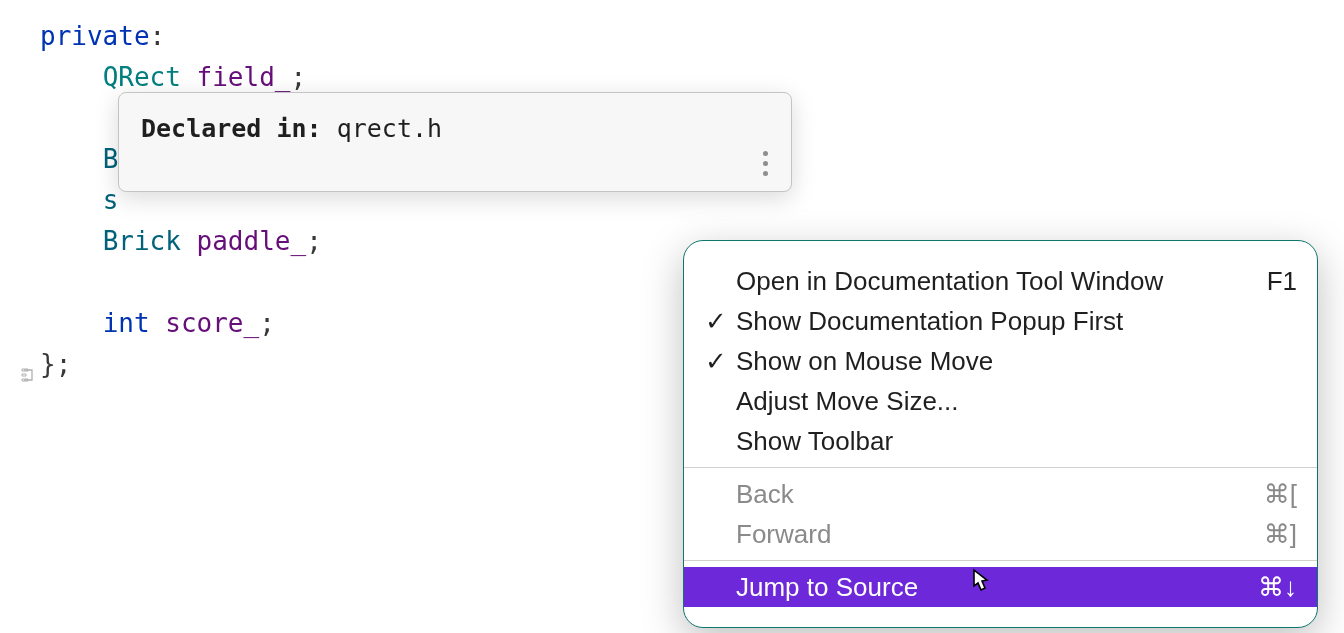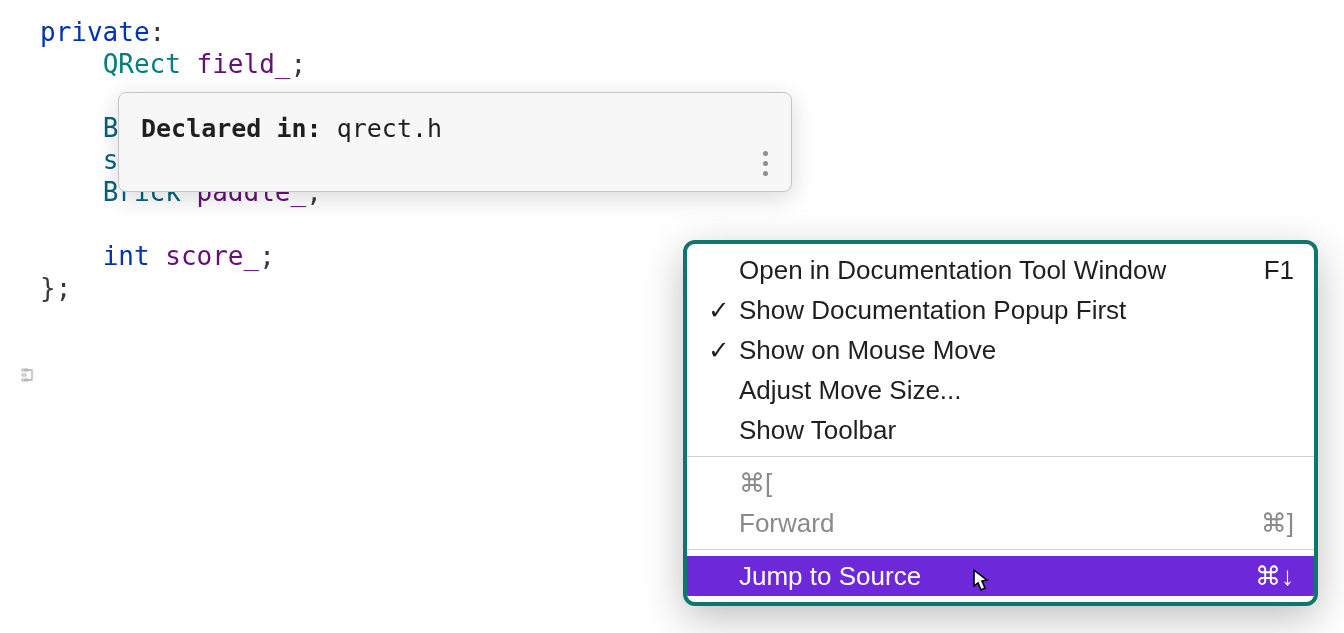--- a/index.html
+++ b/index.html
@@ -24,21 +24,21 @@
   width: 16px;
   height: 16px;
   color: #adadad;
 }
 .editor {
   position: absolute;
   left: 40px;
   top: 16px;
   font-family: "SF Mono", Menlo, Consolas, monospace;
   font-size: 26px;
-  line-height: 32px;
+  line-height: 41px;
   white-space: pre;
   color: #383838;
 }
 .kw-access { color: #0033b3; }
 .type1 { color: #007f7e; }
 .type2 { color: #00627a; }
 .member { color: #660e7a; }
 .punct { color: #383838; }
 
 .doc-popup {
@@ -79,24 +79,24 @@
   background: #8e8e8e;
   border-radius: 50%;
 }
 
 .ctx-menu {
   position: absolute;
   left: 683px;
   top: 240px;
   width: 635px;
   background: #fff;
-  border: 4px solid #0f766e;
-  border-radius: 12px;
+  border: 1px solid #0f766e;
+  border-radius: 20px;
   box-shadow: 0 12px 40px rgba(0,0,0,0.25);
-  padding: 6px 0;
+  padding: 20px 0;
   overflow: hidden;
 }
 .menu-item {
   display: flex;
   align-items: center;
   padding: 4px 20px 4px 12px;
   font-size: 26px;
   line-height: 32px;
   color: #1f1f1f;
   cursor: pointer;
@@ -180,20 +180,21 @@
       <span class="menu-check"></span>
       <span class="menu-label">Adjust Move Size...</span>
     </div>
     <div class="menu-item">
       <span class="menu-check"></span>
       <span class="menu-label">Show Toolbar</span>
     </div>
     <div class="menu-sep"></div>
     <div class="menu-item disabled">
       <span class="menu-check"></span>
+      <span class="menu-label">Back</span>
       <span class="menu-shortcut">⌘[</span>
     </div>
     <div class="menu-item disabled">
       <span class="menu-check"></span>
       <span class="menu-label">Forward</span>
       <span class="menu-shortcut">⌘]</span>
     </div>
     <div class="menu-sep"></div>
     <div class="menu-item highlight">
       <span class="menu-check"></span>

